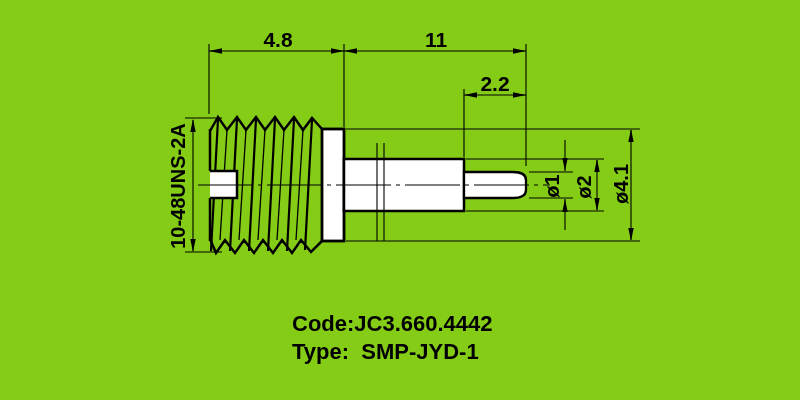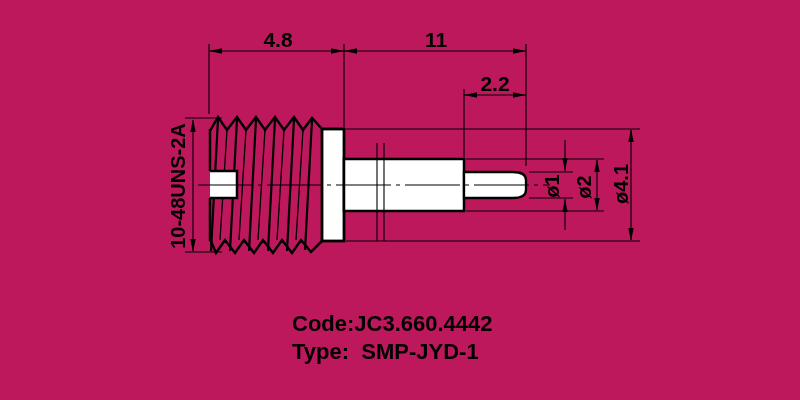--- a/index.html
+++ b/index.html
@@ -1,17 +1,17 @@
 <!DOCTYPE html>
 <html><head>
 <meta charset="utf-8">
 <style>
   html,body{margin:0;padding:0;background:#ffffff;}
   .page{
-    width:800px;height:400px;background:#be185d;position:relative;overflow:hidden;
+    width:800px;height:400px;background:#84cc16;position:relative;overflow:hidden;
     font-family:"Liberation Sans", sans-serif;
   }
   svg text{
     font-family:"Liberation Sans", sans-serif;
     font-weight:bold;
     fill:#000000;
   }
   .dimtxt{font-size:21px;}
   .vtxt{font-size:20px;}
   .foottxt{font-size:22px;}

